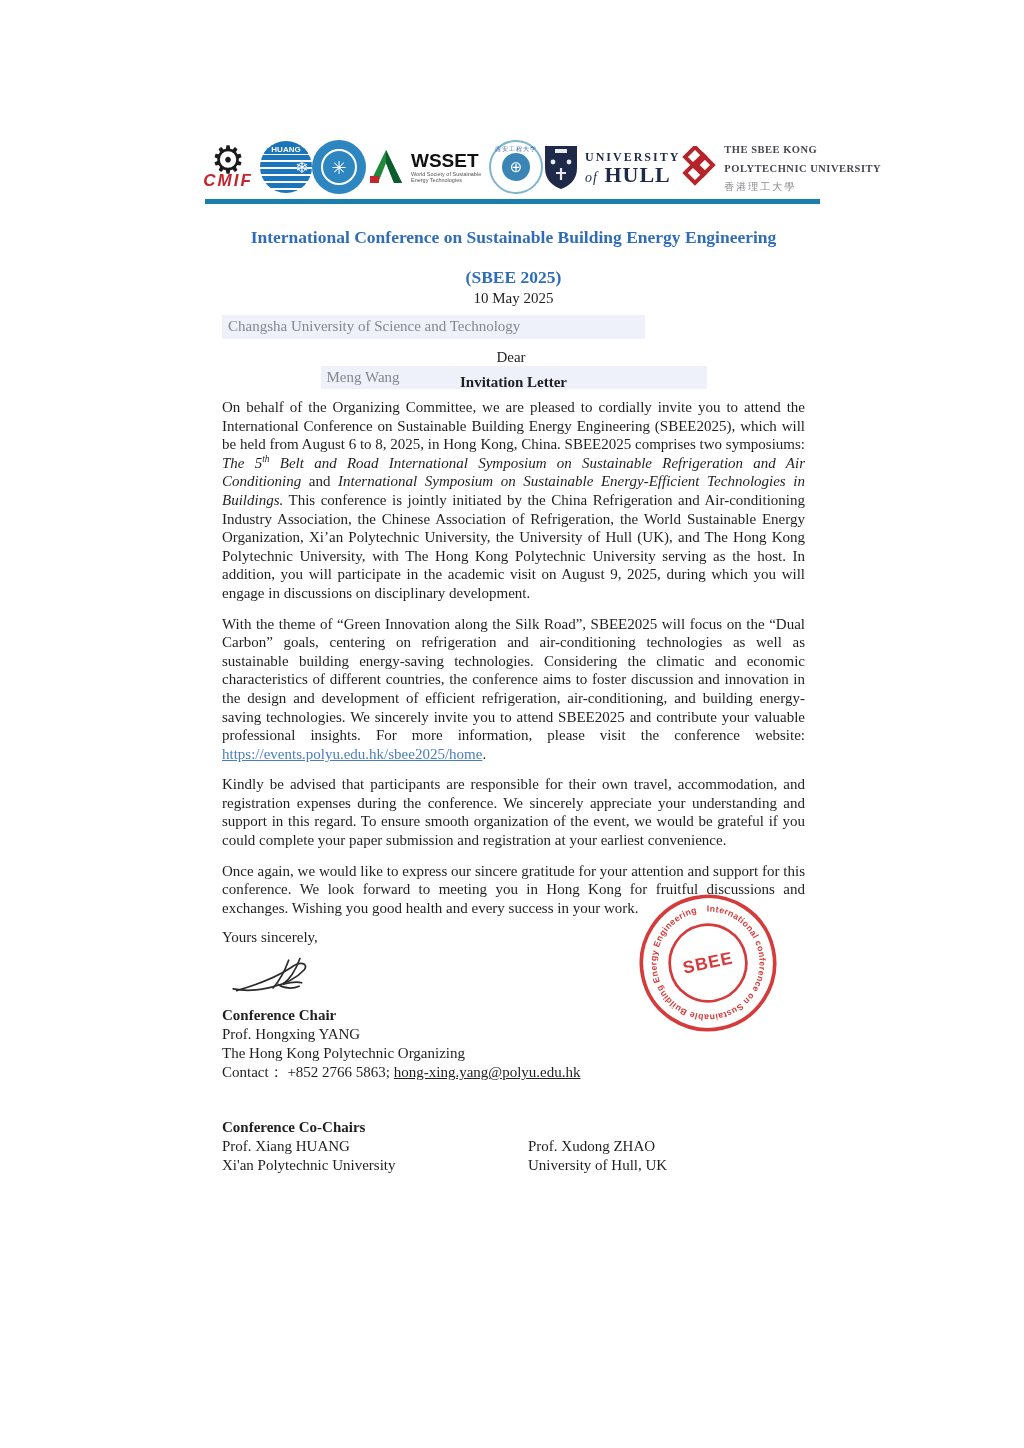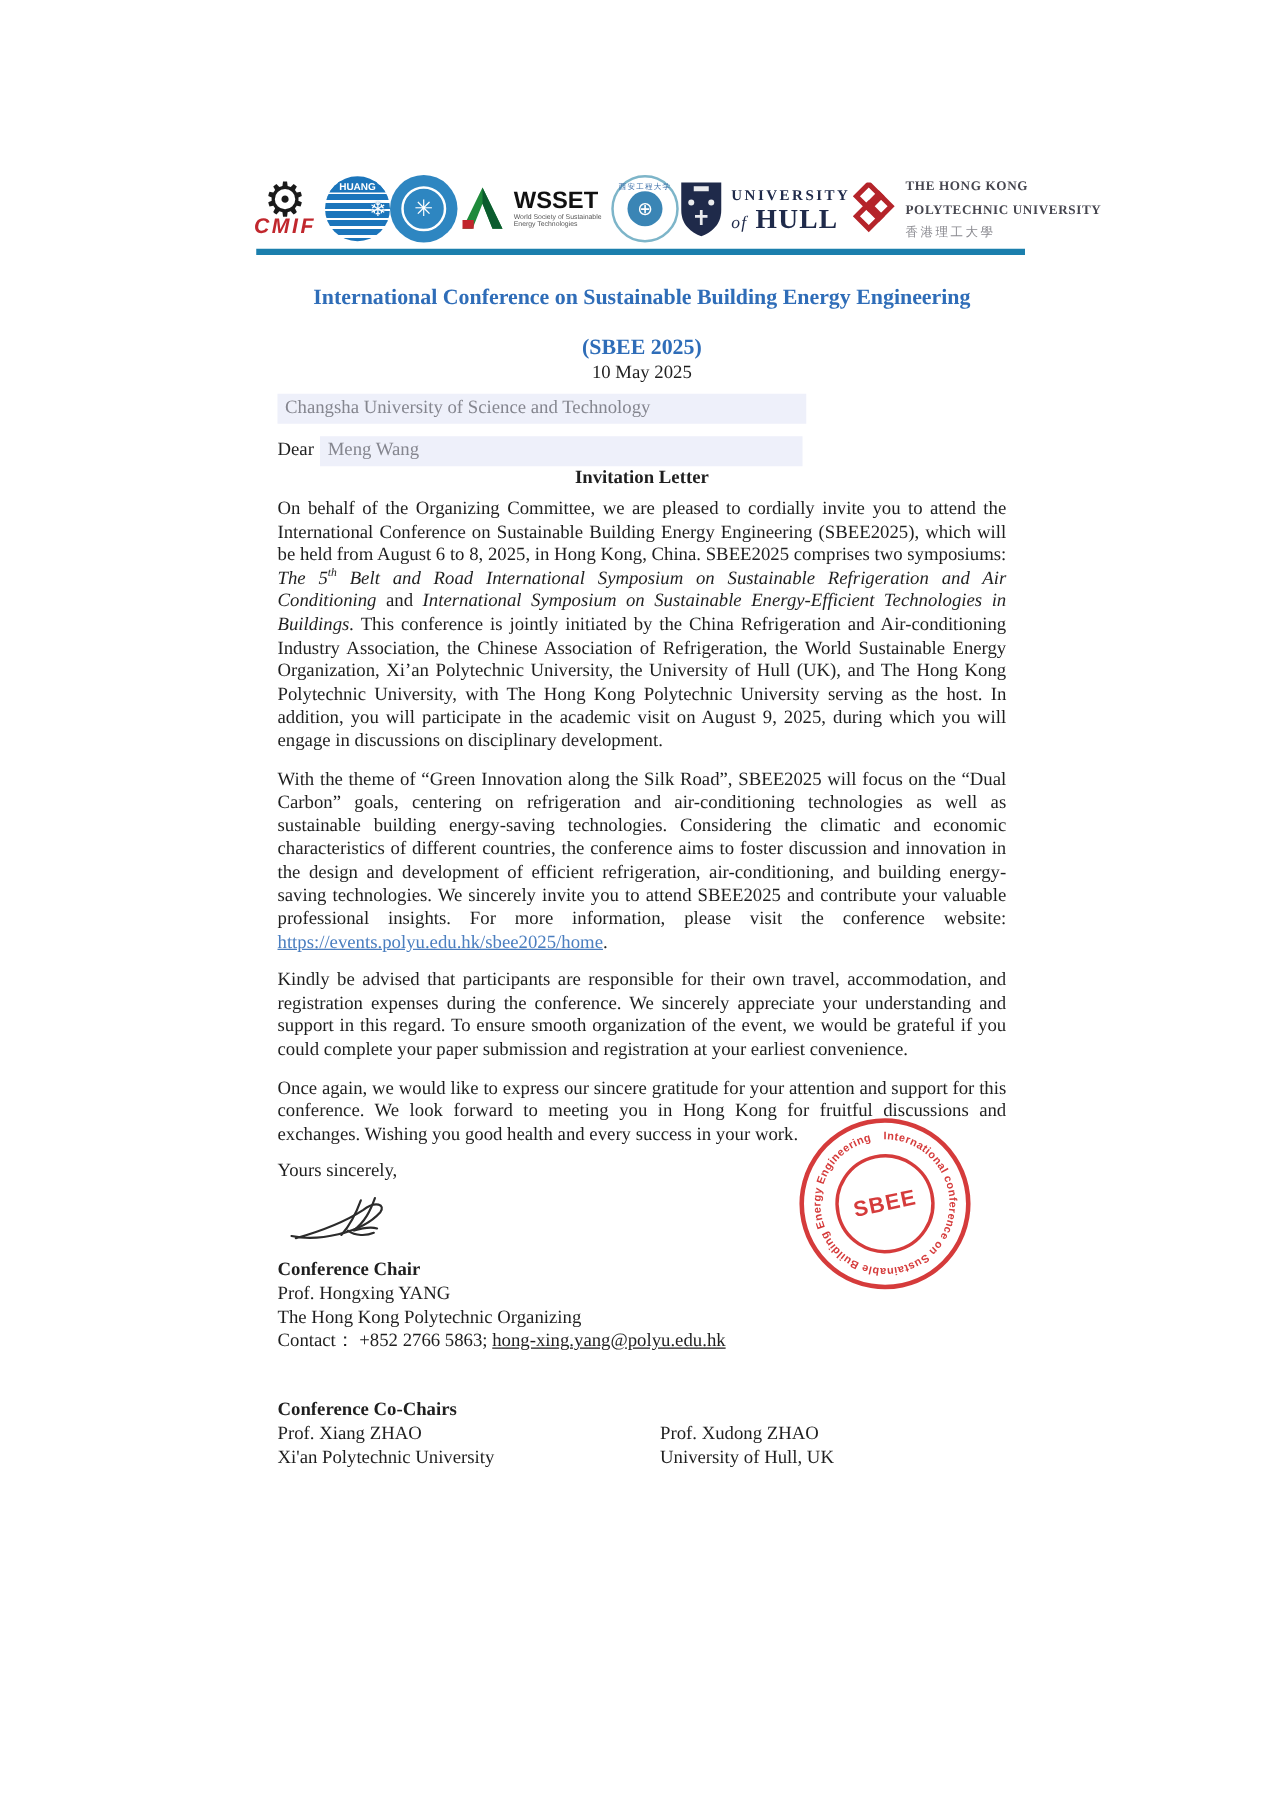--- a/index.html
+++ b/index.html
@@ -64,21 +64,21 @@
   .title-block { position:absolute; left:222px; top:227px; width:583px; text-align:center;
     color:#2f6db8; font-weight:bold; }
   .title-line1 { font-size:17.5px; white-space:nowrap; }
   .title-line2 { font-size:17.5px; margin-top:19px; }
   
   .letter-body { position:absolute; left:222px; top:290px; width:583px; font-size:15px; }
   .date-line { text-align:center; font-size:15px; margin-bottom:8px;font-family:Liberation Serif, serif; }
   .field-row { margin-bottom:10px; }
   .field-box { background:#eef0fa; color:#85868f; height:24px; line-height:23px; padding-left:6px; }
   .affiliation-box { width:423px; }
-  .salutation-row { display:flex; align-items:center; height:23px; margin-bottom:2px; }
+  .salutation-row { display:flex; align-items:center; height:23px; margin-bottom:2px;flex-direction:column; }
   .salutation-prefix { color:#1f1f1f; margin-right:5px; }
   .name-box { width:386px; }
   .letter-heading { text-align:center; font-weight:bold; font-size:15px; margin-bottom:7px; }
   .body-par { text-align:justify; line-height:18.6px; margin-bottom:12px; }
   .italic { font-style:italic; }
   sup { font-size:0.62em; vertical-align:super; line-height:0; }
   a.weblink { color:#4a7ebf; text-decoration:underline; }
   a.maillink { color:#1f1f1f; text-decoration:underline;text-align:right; }
   .closing { margin-top:2px; margin-bottom:8px; }
   .signature { margin-left:6px; height:48px; }
@@ -138,21 +138,21 @@
     </div>
     <div class="logo polyu">
       <svg width="38" height="42" viewBox="0 0 38 42">
         <g fill="none" stroke="#b5242a" stroke-width="4">
           <rect x="8" y="4" width="14" height="14" transform="rotate(45 15 11)"></rect>
           <rect x="16" y="12" width="14" height="14" transform="rotate(45 23 19)"></rect>
           <rect x="8" y="20" width="14" height="14" transform="rotate(45 15 27)"></rect>
         </g>
       </svg>
       <span class="polyu-text">
-        <span class="polyu-l1">THE HONG KONG</span><br>
+        <span class="polyu-l1">THE SBEE KONG</span><br>
         <span class="polyu-l2">POLYTECHNIC UNIVERSITY</span><br>
         <span class="polyu-l3">香港理工大學</span>
       </span>
     </div>
   </div>
   <div class="rule"></div>
 
   <div class="title-block">
     <div class="title-line1">International Conference on Sustainable Building Energy Engineering</div>
     <div class="title-line2">(SBEE 2025)</div>
@@ -196,21 +196,21 @@
       <div>
         <span>Contact：</span>
         <span>+852 2766 5863; </span><a class="maillink" href="#">hong-xing.yang@polyu.edu.hk</a>
       </div>
     </div>
 
     <div class="cochair-block">
       <div class="cochair-heading">Conference Co-Chairs</div>
       <div class="cochair-cols">
         <div class="cochair-col-left">
-          <div>Prof. Xiang ZHAO</div>
+          <div>Prof. Xiang HUANG</div>
           <div>Xi'an Polytechnic University</div>
         </div>
         <div>
           <div>Prof. Xudong ZHAO</div>
           <div>University of Hull, UK</div>
         </div>
       </div>
     </div>
   </div>
 

